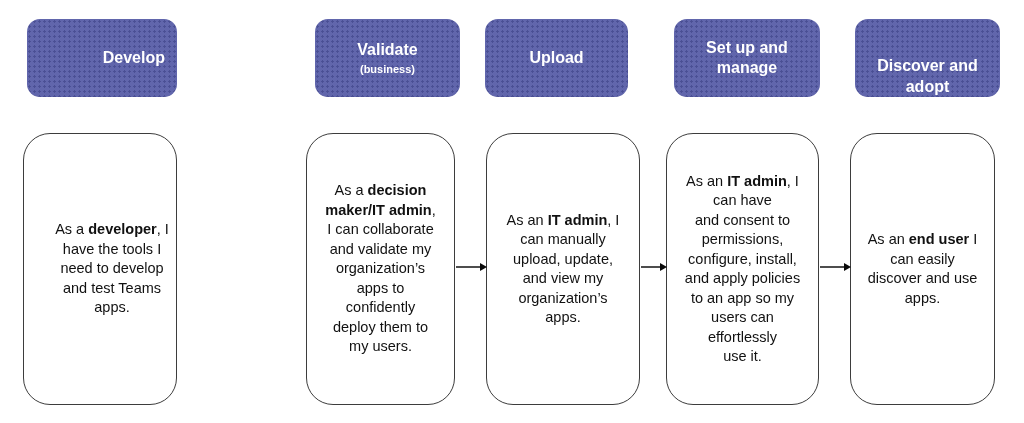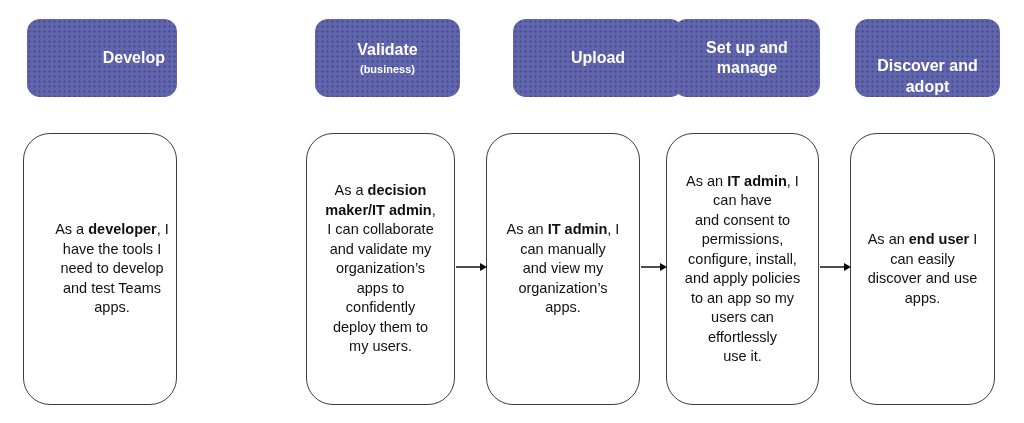--- a/index.html
+++ b/index.html
@@ -29,21 +29,21 @@
     flex-direction: column;
     align-items: center;
     justify-content: center;
     text-align: center;
     line-height: 1.28;
   }
   .hdr-label   { font-size: 16px; font-weight: 700; padding: 0 12px; }
   .hdr-sublabel{ font-size: 11px; font-weight: 700; margin-top: 1px; }
   .hdr.s1 { left: 27px;  width: 150px; align-items: flex-end; }
   .hdr.s2 { left: 315px; width: 145px; }
-  .hdr.s3 { left: 513px; width: 170px; }
+  .hdr.s3 { left: 485px; width: 143px; }
   .hdr.s4 { left: 674px; width: 146px; }
   .hdr.s5 { left: 855px; width: 145px; justify-content: flex-end; }
 
   
   .card {
     position: absolute;
     top: 133px;
     height: 272px;
     border: 1px solid var(--card-border, #3d3d3d);
     border-radius: 27px;
@@ -129,20 +129,21 @@
   </div>
 
   <div class="hdr s3">
     <div class="hdr-label">Upload</div>
 
   </div>
   <div class="card s3">
     <div class="card-text">
         <div class="line"><span>As an </span><span class="b">IT admin</span><span>, I</span></div>
         <div class="line"><span>can manually</span></div>
+        <div class="line"><span>upload, update,</span></div>
         <div class="line"><span>and view my</span></div>
         <div class="line"><span>organization’s</span></div>
         <div class="line"><span>apps.</span></div>
       </div>
   </div>
 
   <div class="hdr s4">
     <div class="hdr-label">Set up and manage</div>
 
   </div>

